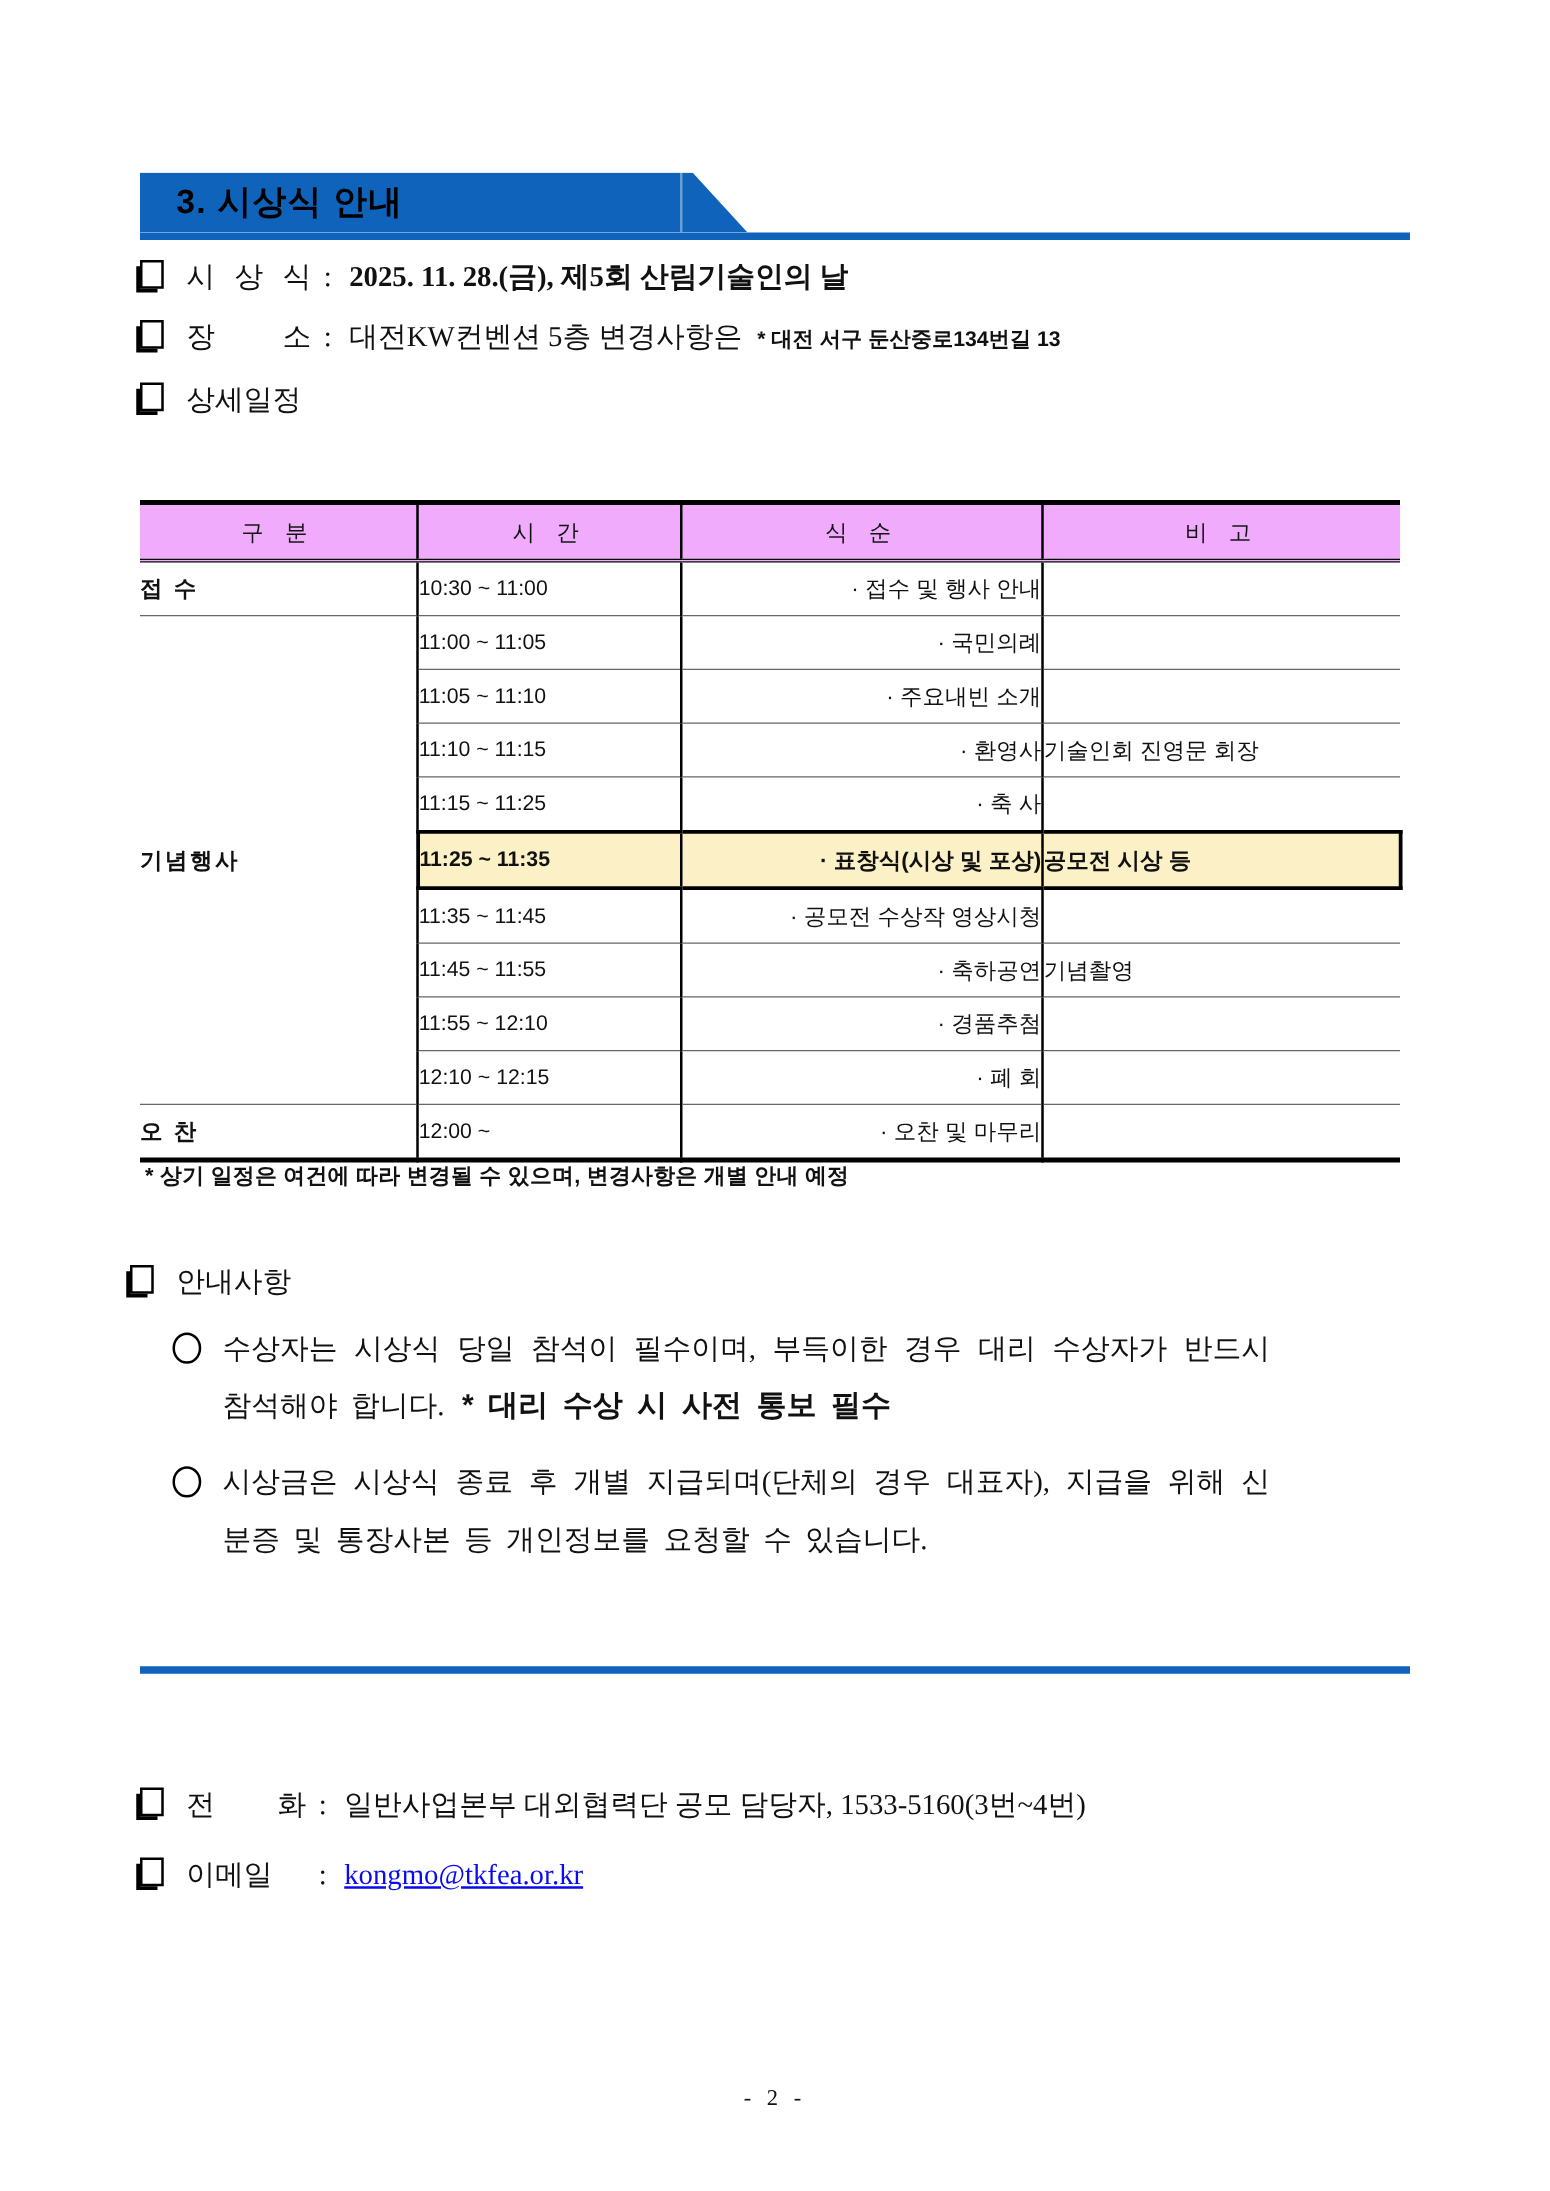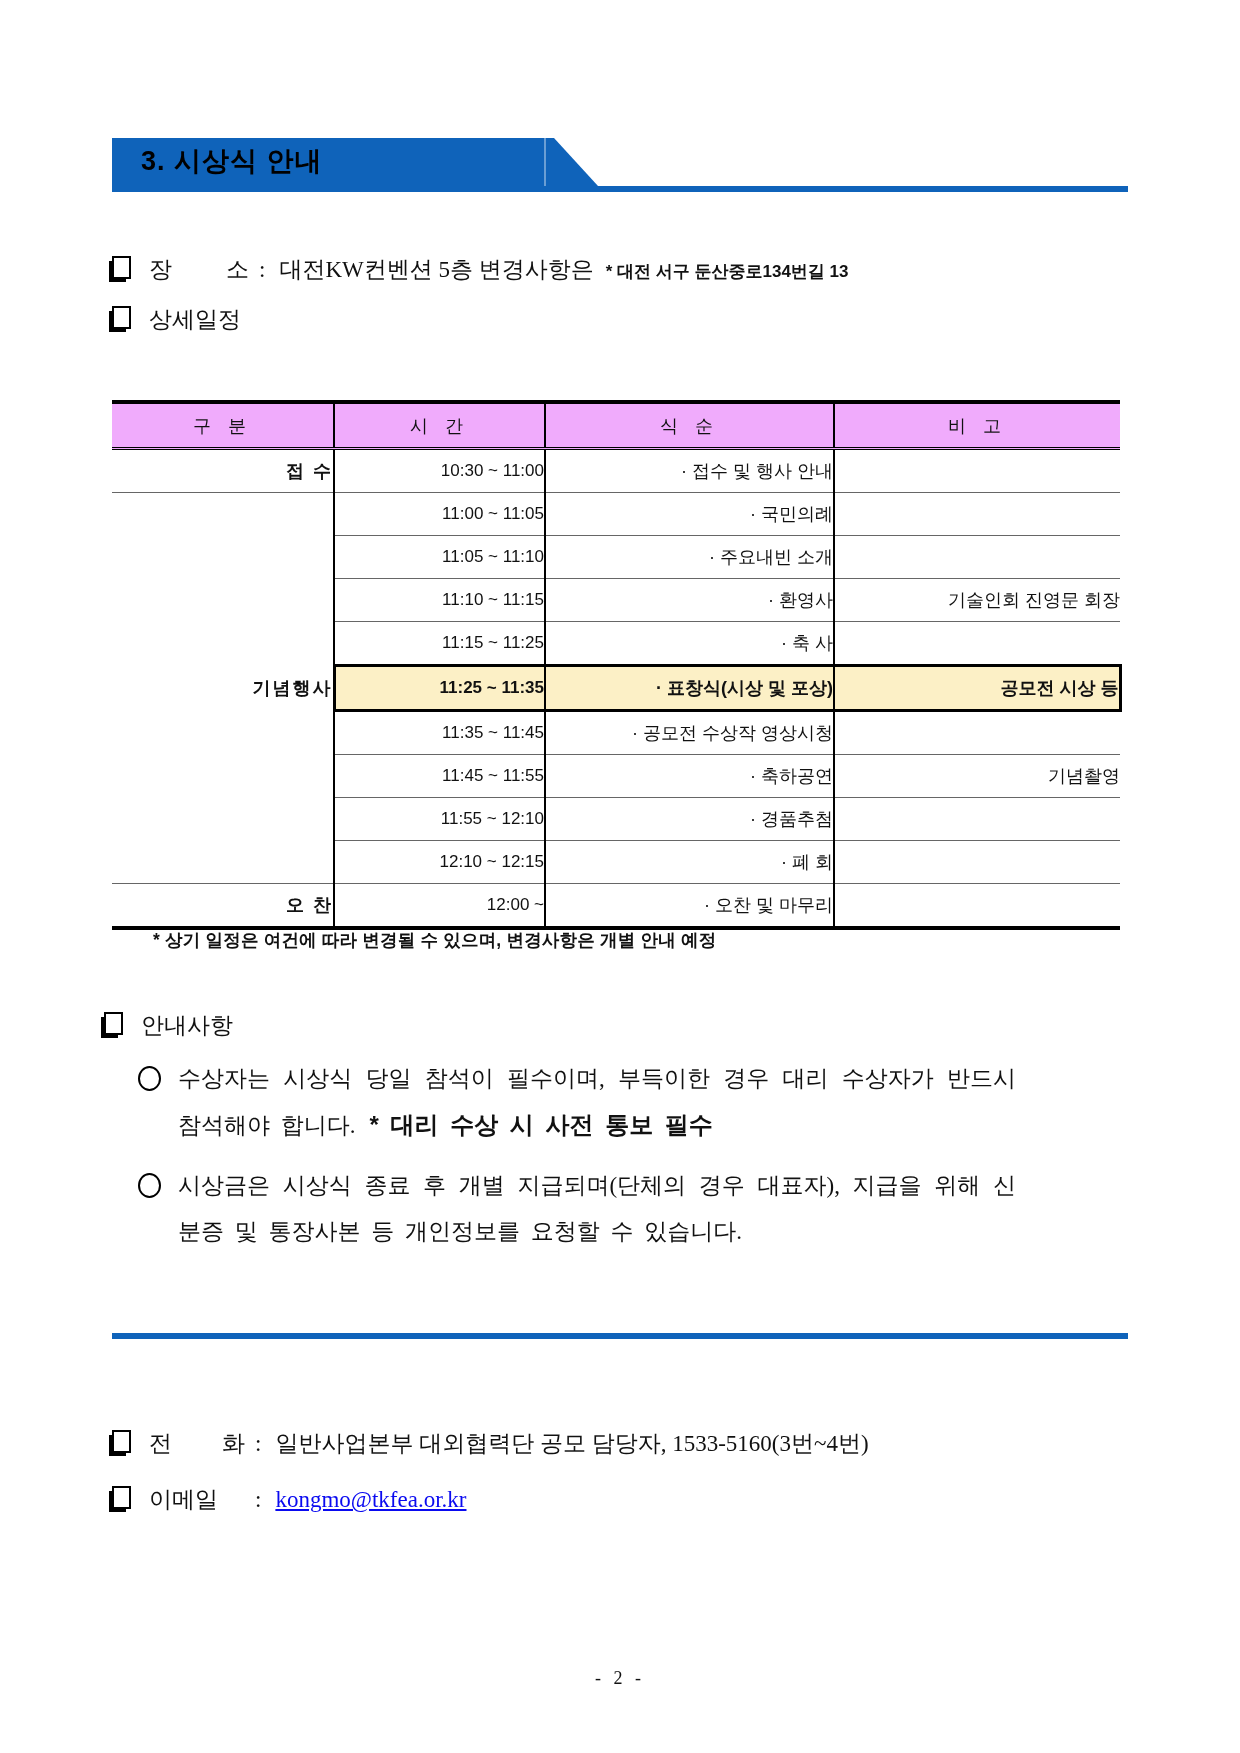--- a/index.html
+++ b/index.html
@@ -49,37 +49,37 @@
   }
   .sched-table col.c1{width:222px}
   .sched-table col.c2{width:211px}
   .sched-table col.c3{width:289px}
   .sched-table col.c4{width:286px}
   .sched-table th{
     height:41px;background:#f0abfc;font-weight:normal;letter-spacing:6px;
     border-bottom:3px double #000;text-align:center;vertical-align:middle;
   }
   .sched-table td{
-    height:42px;border-top:1px solid #666;text-align:right;vertical-align:middle;
+    height:42px;border-top:1px solid #666;text-align:left;vertical-align:middle;
     background:#fff;padding:0;
   }
   .sched-table th + th, .sched-table td.vline{border-left:2px solid #000;}
   .sched-table td.group{font-weight:bold;letter-spacing:2px;}
   .sched-table td.time{font-size:17px;}
   .sched-table td.order{text-align:right;padding-left:7px;}
   tr.hl td{
     background:var(--hl-yellow);font-weight:bold;
     border-top:3px solid #000;border-bottom:3px solid #000;
   }
   tr.hl td.time{border-left:3px solid #000;}
   tr.hl td.note{border-right:3px solid #000;}
   .table-footnote{
     position:absolute;left:116px;top:928px;
     font-family:"Liberation Sans","DejaVu Sans",sans-serif;
-    font-weight:bold;font-size:17.5px;letter-spacing:.2px;white-space:nowrap;margin-left:37px;
+    font-weight:bold;font-size:17.5px;letter-spacing:.2px;white-space:nowrap;
   }
   
   .circ-icon{
     position:absolute;left:0;top:10px;width:19px;height:21px;
     border:2px solid #000;border-radius:50%;background:#fff;
   }
   .bullet{position:absolute;left:138px;width:878px;}
   .bullet .bullet-text{
     margin-left:40px;font-size:23px;line-height:46px;text-align:justify;
     word-spacing:5px;
@@ -102,20 +102,23 @@
 <div class="page" style="--blue:#0F63BA; --hl-yellow:#FCF0C6; --link-blue:#0A0AF0;">
 
   <div class="banner" style="top:138px">
     <div class="banner-shape">
       <span class="banner-title">3. 시상식 안내</span>
       <span class="banner-divider"></span>
     </div>
     <div class="banner-underline"></div>
   </div>
 
+  <div class="item-line" style="top:206px">
+    <span class="sq-icon"></span><span class="item-label">시 상 식</span><span class="item-sep">:</span><span class="item-value">2025. 11. 28.(금), 제5회 산림기술인의 날</span>
+  </div>
 
   <div class="item-line" style="top:254px">
     <span class="sq-icon"></span><span class="item-label">장 소</span><span class="item-sep">:</span><span class="item-value normal">대전KW컨벤션 5층 변경사항은</span><span class="small-bold-note">* 대전 서구 둔산중로134번길 13</span>
   </div>
 
   <div class="item-line" style="top:304px">
     <span class="sq-icon"></span><span>상세일정</span>
   </div>
 
   <table class="sched-table">

